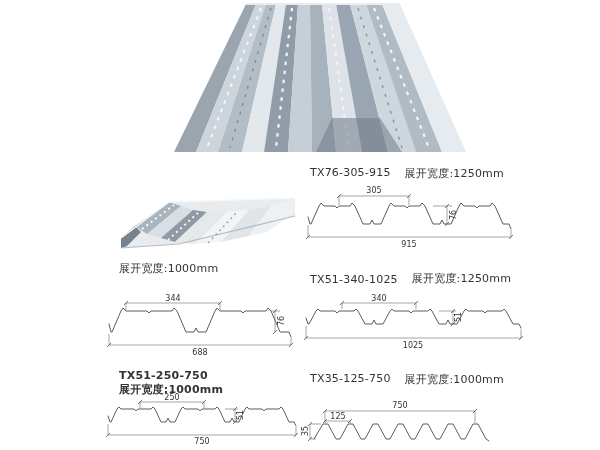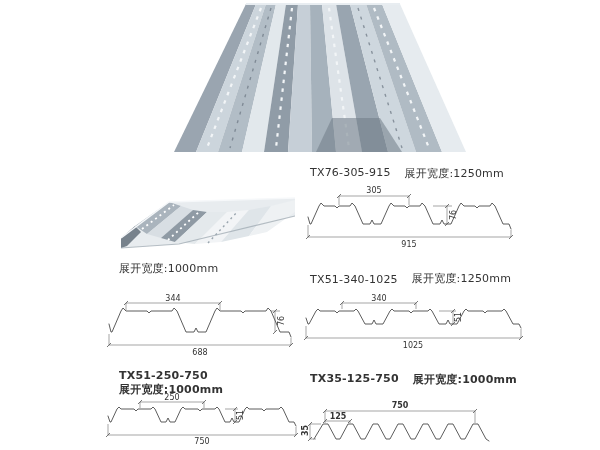--- a/index.html
+++ b/index.html
@@ -157,21 +157,21 @@
       <line class="tk" x1="129" y1="18" x2="133" y2="14"></line>
       <line class="tk" x1="129" y1="31" x2="133" y2="27"></line>
       <text class="dt" transform="translate(139,27) rotate(-90)">51</text>
       <path class="dl" d="M4,31 V42 M192,34 V42 M4,42 H192"></path>
       <line class="tk" x1="2" y1="44" x2="6" y2="40"></line>
       <line class="tk" x1="190" y1="44" x2="194" y2="40"></line>
       <text class="dt anch" x="98" y="51">750</text>
     </svg>
   </div>
 
-  <div class="abs" style="left:285px;top:372px;width:225px;font-weight:bold;">
+  <div class="abs" style="left:285px;top:372px;width:225px;">
     <div class="label-row" style="padding-left:9px;">
       <span>TX35-125-750</span>
       <span>展开宽度:1000mm</span>
     </div>
     <svg class="abs" style="left:0px;top:26px;" width="200" height="50" viewBox="0 0 200 50">
       <path class="pl" d="M13,41 l9,-15 h5 l8,15 h4 l8,-15 h5 l8,15 h4 l8,-15 h5 l8,15 h4 l8,-15 h5 l8,15 h4
            l8,-15 h5 l8,15 h4 l8,-15 h5 l8,15 h4 l8,-15 h5 l8,15 l3,2"></path>
 
       <path class="dl" d="M24,13 V25 M174,13 V25 M24,13 H174"></path>
       <line class="tk" x1="22" y1="15" x2="26" y2="11"></line>

